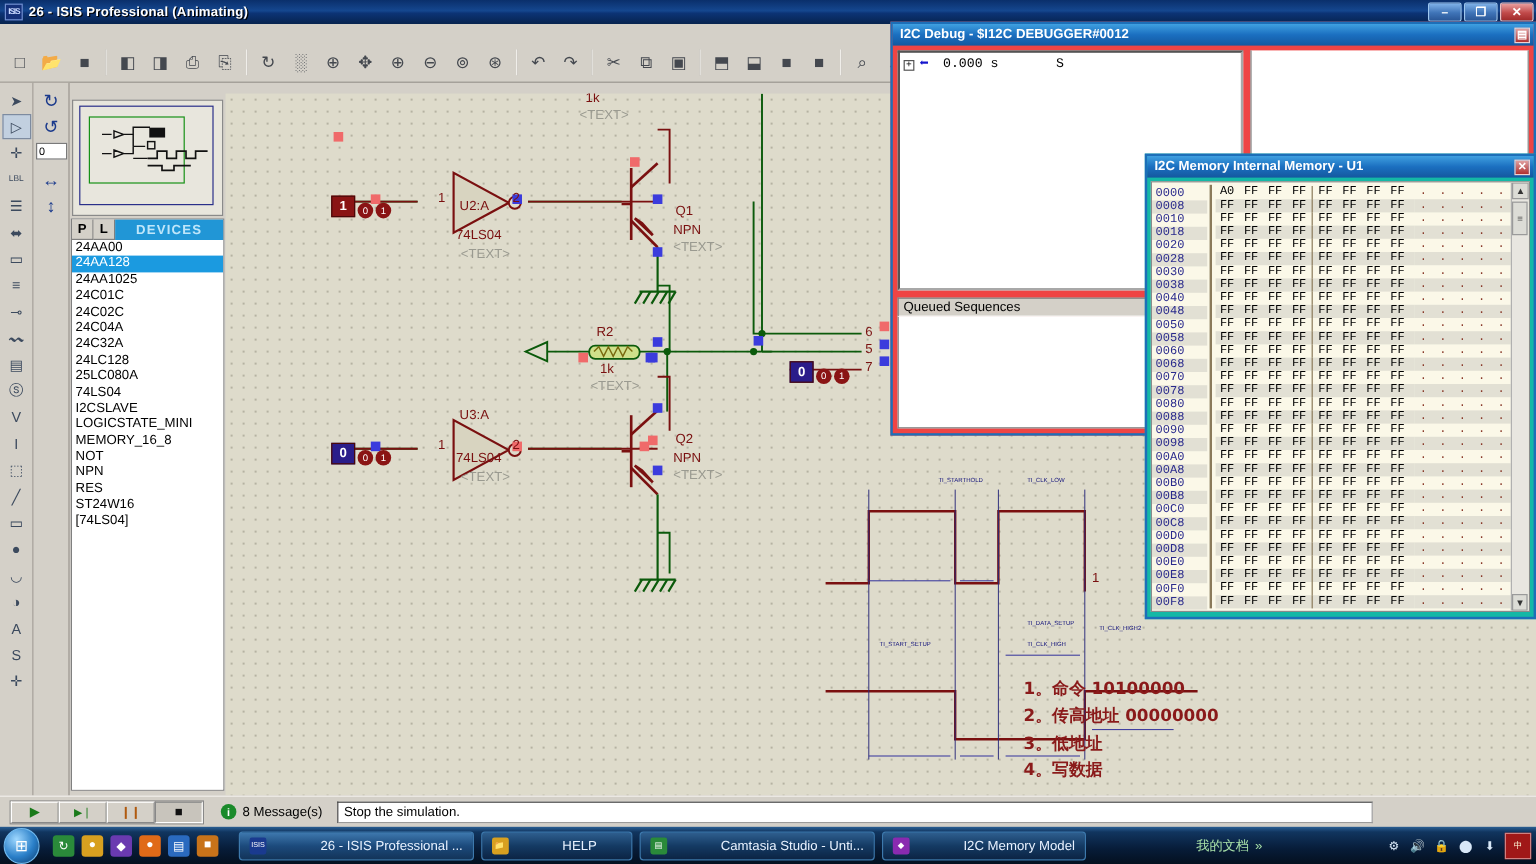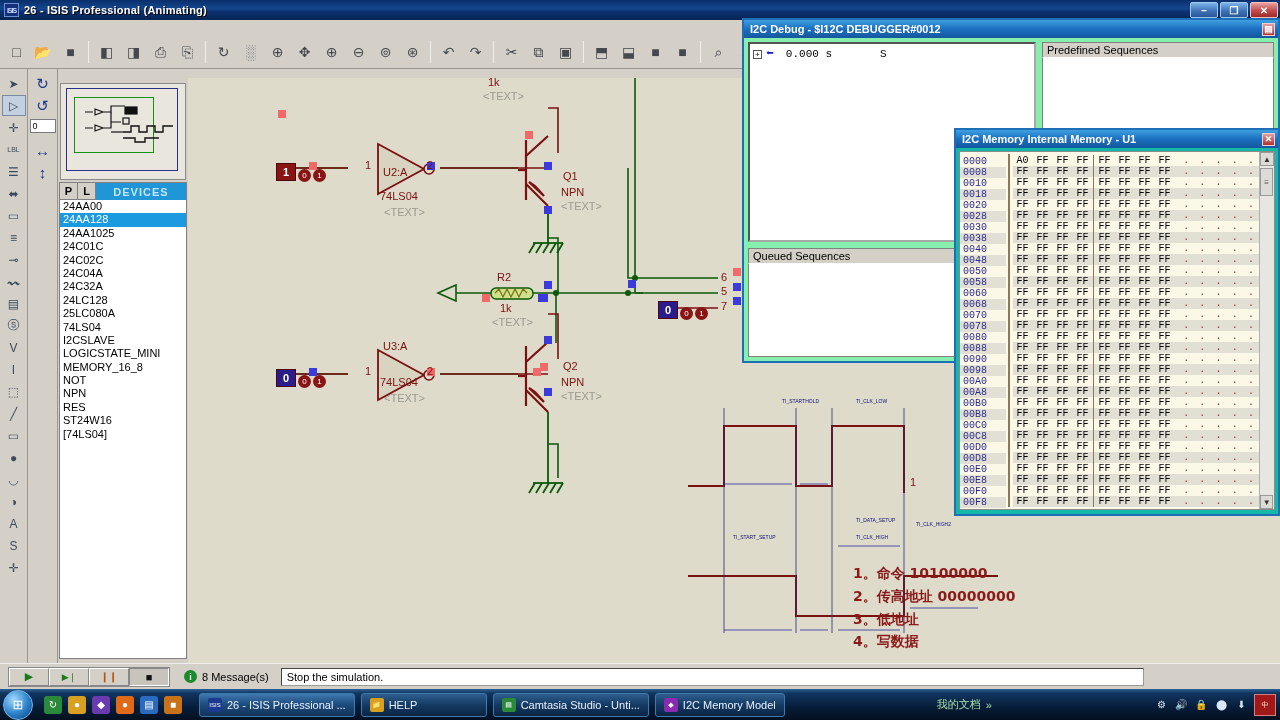--- a/index.html
+++ b/index.html
@@ -144,21 +144,21 @@
              background:#8a1414; color:#fff; font-size:8px;
              display:flex;align-items:center;justify-content:center; }
 
   
   .cn {
     position:absolute; font-size:14px; color:#8a1a1a; font-weight:bold;
     white-space:nowrap; font-family:"DejaVu Sans", sans-serif;
   }
 
   
-  .win { position:absolute; border:2px solid #1d6fb8; background:#86efac; }
+  .win { position:absolute; border:2px solid #1d6fb8; background:#ef4444; }
   .win-title {
     height:18px; background: linear-gradient(to bottom,#3fa0e0,#1b6fc0 50%,#14589f);
     color:#fff; font-size:11px; font-weight:bold;
     display:flex; align-items:center; padding-left:6px;
   }
   .win-title .spacer { flex:1; }
   .win-x {
     width:13px;height:13px;margin-right:3px; font-size:9px; color:#fff;
     background:linear-gradient(to bottom,#e0a0a0,#b03030);
     border:1px solid #f0d0d0; display:flex;align-items:center;justify-content:center;
@@ -246,21 +246,21 @@
     color:#fff; font-size:13px;
   }
   .qlaunch { display:flex; align-items:center; margin-left:8px; }
   .qicon { width:18px;height:18px;margin:0 3px; border-radius:3px;
            display:flex;align-items:center;justify-content:center; font-size:10px; color:#fff; }
   .tasks { display:flex; align-items:center; margin-left:14px; gap:6px; }
   .task {
     height:24px; padding:0 8px; min-width:126px;
     background: linear-gradient(to bottom,#2e5e8e,#143a63 50%,#0c2444);
     border:1px solid #3d79ad; border-radius:3px;
-    color:#e8f2ff; font-size:11px; display:flex; align-items:center;
+    color:#e8f2ff; font-size:11px; display:flex; align-items:center;gap:40px;
   }
   .task.active { background: linear-gradient(to bottom,#3e78ae,#1c4a7c 50%,#133459); }
   .task .ic { width:14px;height:14px;margin-right:5px;border-radius:2px;
               display:flex;align-items:center;justify-content:center;font-size:7px;color:#fff;}
   .tray { margin-left:auto; display:flex; align-items:center; margin-right:4px; gap:5px; }
   .tray .tico { width:15px;height:15px; display:flex;align-items:center;justify-content:center;
                 font-size:10px; color:#d8e8f8; }
   .deskband { color:#a8e0a8; font-size:11px; margin-left:auto; margin-right:10px;
               display:flex; align-items:center; gap:5px; }
   .cnbadge { width:22px;height:22px; background:#a01818; color:#ffd; font-size:7px;
@@ -599,21 +599,20 @@
               <span class="plusbox">+</span>
               <span class="arrow-left">⬅</span>
               <span style="margin-right: 48px;">0.000  s</span>
               <span>S</span>
             </div>
           </div>
         <div class="boxhdr dbg-q-label" style="margin-top:6px;">Queued Sequences</div>
         <div class="boxbody"></div>
       </div>
       <div class="dbg-right">
-        <div class="boxhdr">Predefined Sequences</div>
         <div class="boxbody"></div>
       </div>
     </div>
   </div>
 
   <div class="win" id="i2c-mem">
     <div class="win-title">
       <span>I2C Memory Internal Memory - U1</span>
       <span class="spacer"></span>
       <span class="win-x">✕</span>

